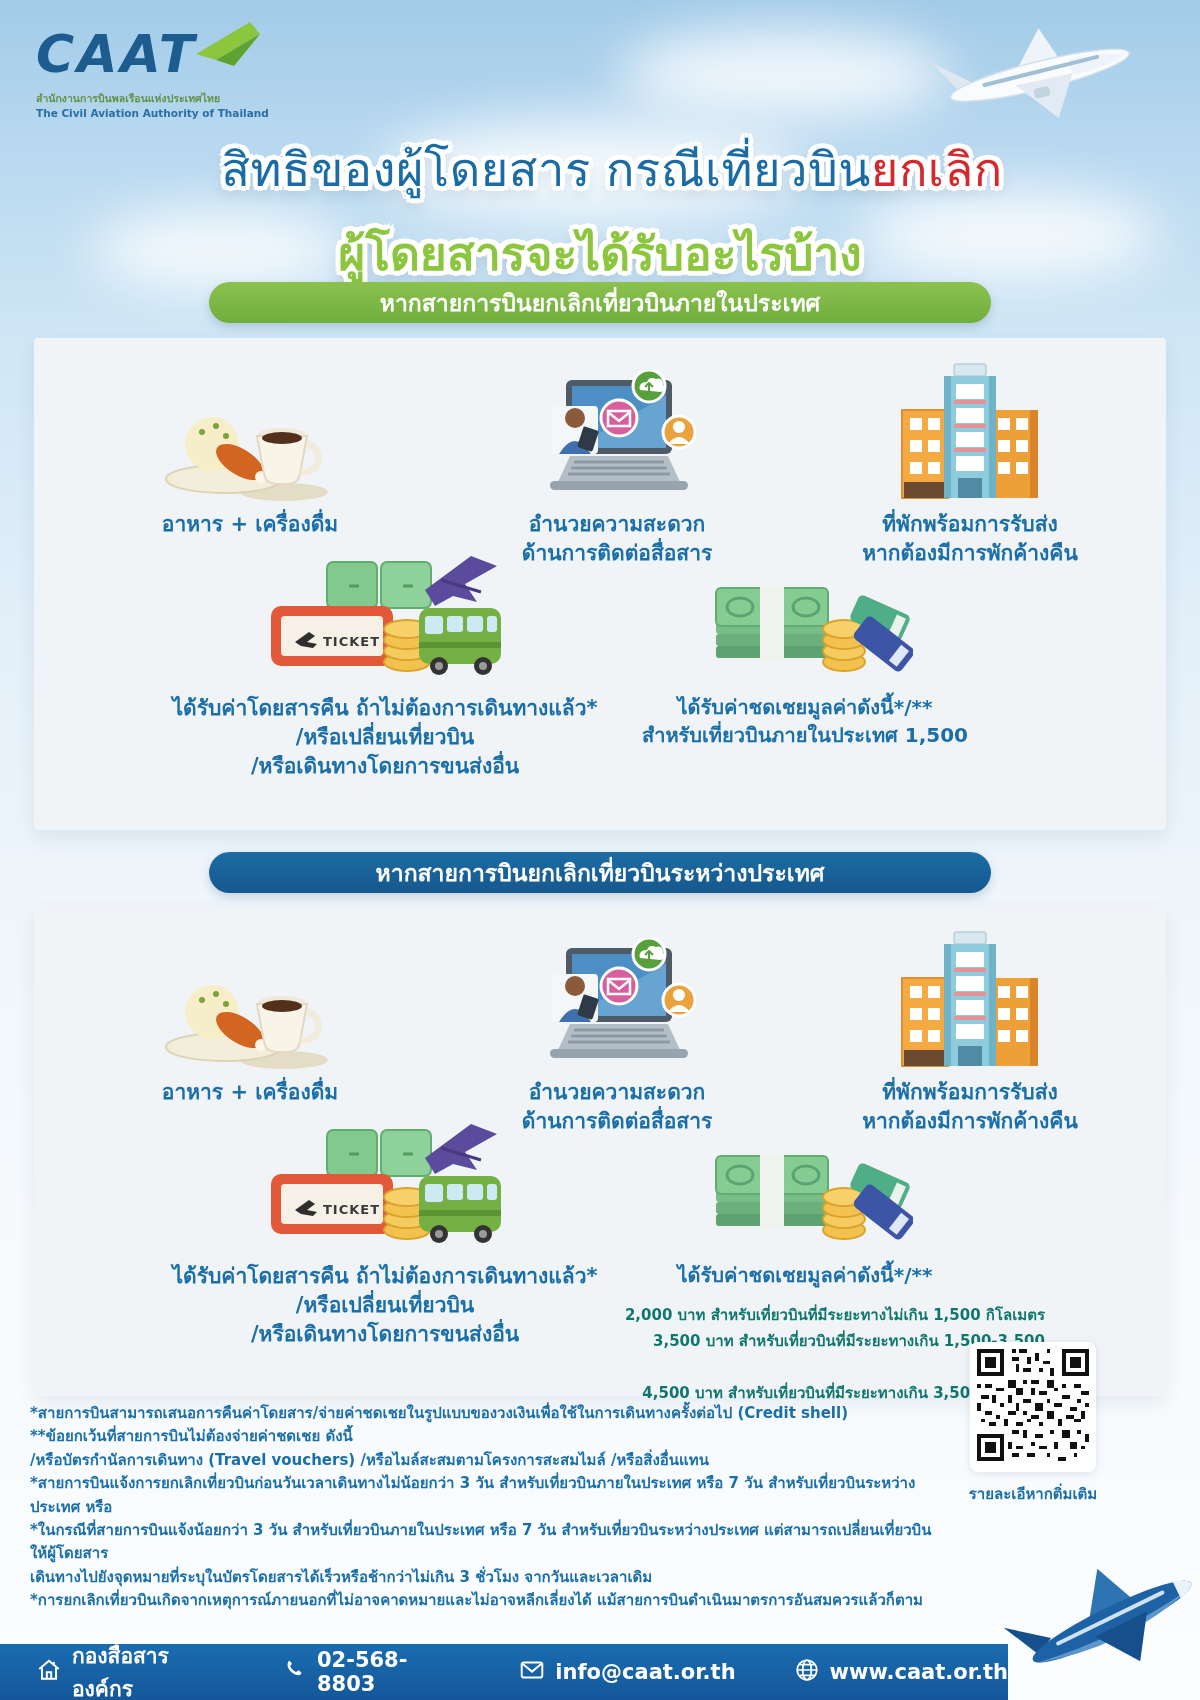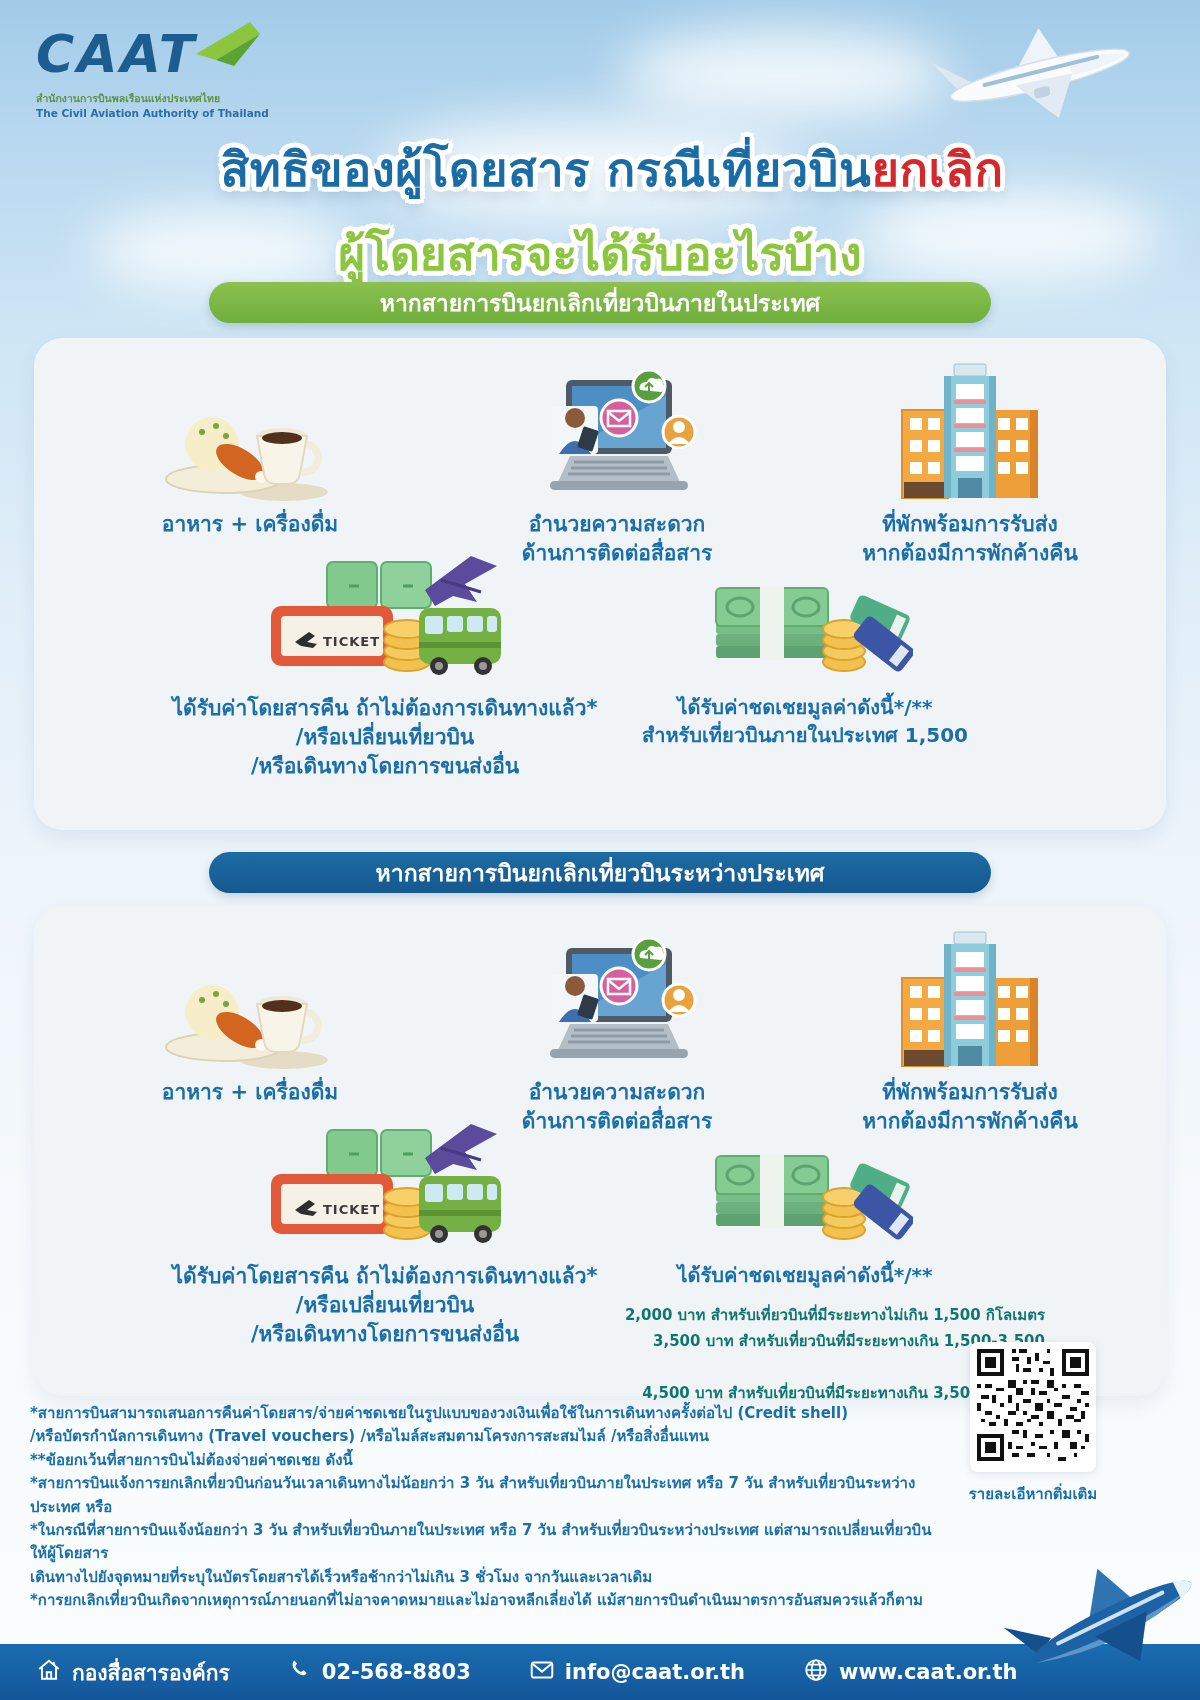--- a/index.html
+++ b/index.html
@@ -15,33 +15,33 @@
   .caat-word{font-size:52px;line-height:56px;font-weight:800;font-style:italic;color:#1d5c8e;letter-spacing:3px;}
   .caat-swoosh{position:absolute;left:158px;top:-6px;}
   .logo-thai{font-size:10.5px;color:#5f9346;font-weight:600;margin-top:2px;}
   .logo-eng{font-size:10.5px;color:#2a6ea6;font-weight:700;}
   .hero-plane{position:absolute;right:48px;top:14px;}
 
   
   .title-wrap{position:absolute;left:0;top:132px;width:100%;text-align:center;}
   .outline{text-shadow:-4px -4px 0 #fff,4px -4px 0 #fff,-4px 4px 0 #fff,4px 4px 0 #fff,
     -5px 0 0 #fff,5px 0 0 #fff,0 -5px 0 #fff,0 5px 0 #fff,0 8px 14px rgba(40,70,100,.28);}
-  .title1{font-size:47px;font-weight:700;color:#1a6ca6;letter-spacing:.5px;padding-left:24px;}
+  .title1{font-size:47px;font-weight:400;color:#1a6ca6;letter-spacing:.5px;padding-left:24px;}
   .title1 .red{color:#d5282c;}
   .title2{font-size:46px;font-weight:800;color:#8cc63e;margin-top:10px;}
 
   
   .banner{position:absolute;left:50%;transform:translateX(-50%);width:782px;height:41px;border-radius:21px;
     display:flex;align-items:center;justify-content:center;color:#fff;font-size:23px;font-weight:700;
     box-shadow:0 4px 10px rgba(50,90,120,.22);}
   .banner.green{top:282px;background:linear-gradient(180deg,#8cc14e,#6fae3d);}
   .banner.blue{top:852px;background:linear-gradient(180deg,#1c6ca3,#15588f);}
 
   
-  .card{position:absolute;left:34px;width:1132px;background:#f1f4f7;border-radius:28px;
+  .card{position:absolute;left:34px;width:1132px;background:#f1f4f7;border-radius:4px;
     box-shadow:0 8px 18px rgba(70,100,130,.10);}
   .card.one{top:338px;height:492px;}
   .card.two{top:906px;height:490px;}
   .cell{position:absolute;display:flex;flex-direction:column;align-items:center;}
   .iconwrap{display:flex;align-items:flex-end;justify-content:center;}
   .label{color:#1a6fa8;font-weight:700;font-size:21px;line-height:1.38;text-align:center;}
   .label.small{font-size:20px;}
   .tiers{margin-top:12px;text-align:right;font-size:15px;font-weight:600;line-height:1.75;color:#0f766e;align-self:flex-start;margin-left:36px;}
 
   
@@ -55,21 +55,21 @@
   .footnotes{position:absolute;left:30px;top:1402px;width:915px;color:#1a6fa8;font-size:15px;font-weight:600;line-height:1.56;}
   .reference{position:absolute;left:30px;top:1650px;width:900px;display:flex;color:#2f6f9f;font-size:12.5px;font-weight:500;line-height:1.65;}
   .reference .ref-label{width:58px;flex:none;}
 
   
   .qr-block{position:absolute;left:958px;top:1342px;width:150px;text-align:center;}
   .qr-box{display:inline-block;background:#fff;padding:7px;border-radius:8px;box-shadow:0 2px 8px rgba(60,90,120,.15);}
   .qr-label{margin-top:10px;font-size:15px;font-weight:600;color:#1a6fa8;}
 
   
-  .footer-bar{position:absolute;left:0;bottom:0;width:1200px;height:56px;
+  .footer-bar{position:absolute;left:0;bottom:0;width:1008px;height:56px;
     background:linear-gradient(180deg,#1a6cb0,#14579a);display:flex;align-items:center;padding-left:36px;}
   .f-item{display:flex;align-items:center;gap:10px;color:#fff;font-size:21px;font-weight:700;}
   .f-item + .f-item{margin-left:58px;}
   .footer-plane{position:absolute;right:-8px;bottom:0;z-index:3;}
 </style>
 </head>
 <body>
 
 <div class="poster">
 
@@ -434,22 +434,22 @@
       <div class="tiers">
         <div>2,000 บาท สำหรับเที่ยวบินที่มีระยะทางไม่เกิน 1,500 กิโลเมตร</div>
         <div>3,500 บาท สำหรับเที่ยวบินที่มีระยะทางเกิน 1,500-3,500 กิโลเมตร</div>
         <div>4,500 บาท สำหรับเที่ยวบินที่มีระยะทางเกิน 3,500 กิโลเมตร</div>
       </div>
     </div>
   </div>
 
   <div class="footnotes">
     <div>*สายการบินสามารถเสนอการคืนค่าโดยสาร/จ่ายค่าชดเชยในรูปแบบของวงเงินเพื่อใช้ในการเดินทางครั้งต่อไป (Credit shell)</div>
+    <div>**ข้อยกเว้นที่สายการบินไม่ต้องจ่ายค่าชดเชย ดังนี้</div>
     <div>/หรือบัตรกำนัลการเดินทาง (Travel vouchers) /หรือไมล์สะสมตามโครงการสะสมไมล์ /หรือสิ่งอื่นแทน</div>
-    <div>**ข้อยกเว้นที่สายการบินไม่ต้องจ่ายค่าชดเชย ดังนี้</div>
     <div>*สายการบินแจ้งการยกเลิกเที่ยวบินก่อนวันเวลาเดินทางไม่น้อยกว่า 3 วัน สำหรับเที่ยวบินภายในประเทศ หรือ 7 วัน สำหรับเที่ยวบินระหว่างประเทศ หรือ</div>
     <div>*ในกรณีที่สายการบินแจ้งน้อยกว่า 3 วัน สำหรับเที่ยวบินภายในประเทศ หรือ 7 วัน สำหรับเที่ยวบินระหว่างประเทศ แต่สามารถเปลี่ยนเที่ยวบินให้ผู้โดยสาร</div>
     <div>เดินทางไปยังจุดหมายที่ระบุในบัตรโดยสารได้เร็วหรือช้ากว่าไม่เกิน 3 ชั่วโมง จากวันและเวลาเดิม</div>
     <div>*การยกเลิกเที่ยวบินเกิดจากเหตุการณ์ภายนอกที่ไม่อาจคาดหมายและไม่อาจหลีกเลี่ยงได้ แม้สายการบินดำเนินมาตรการอันสมควรแล้วก็ตาม</div>
   </div>
 
   <div class="reference">
     <div class="ref-label">อ้างอิง:</div>
     <div>
       <div>ข้อบังคับของคณะกรรมการการบินพลเรือน ฉบับที่ 140 มาตรการคุ้มครองสิทธิของผู้โดยสารในเที่ยวบินแบบประจำภายในประเทศ</div>

